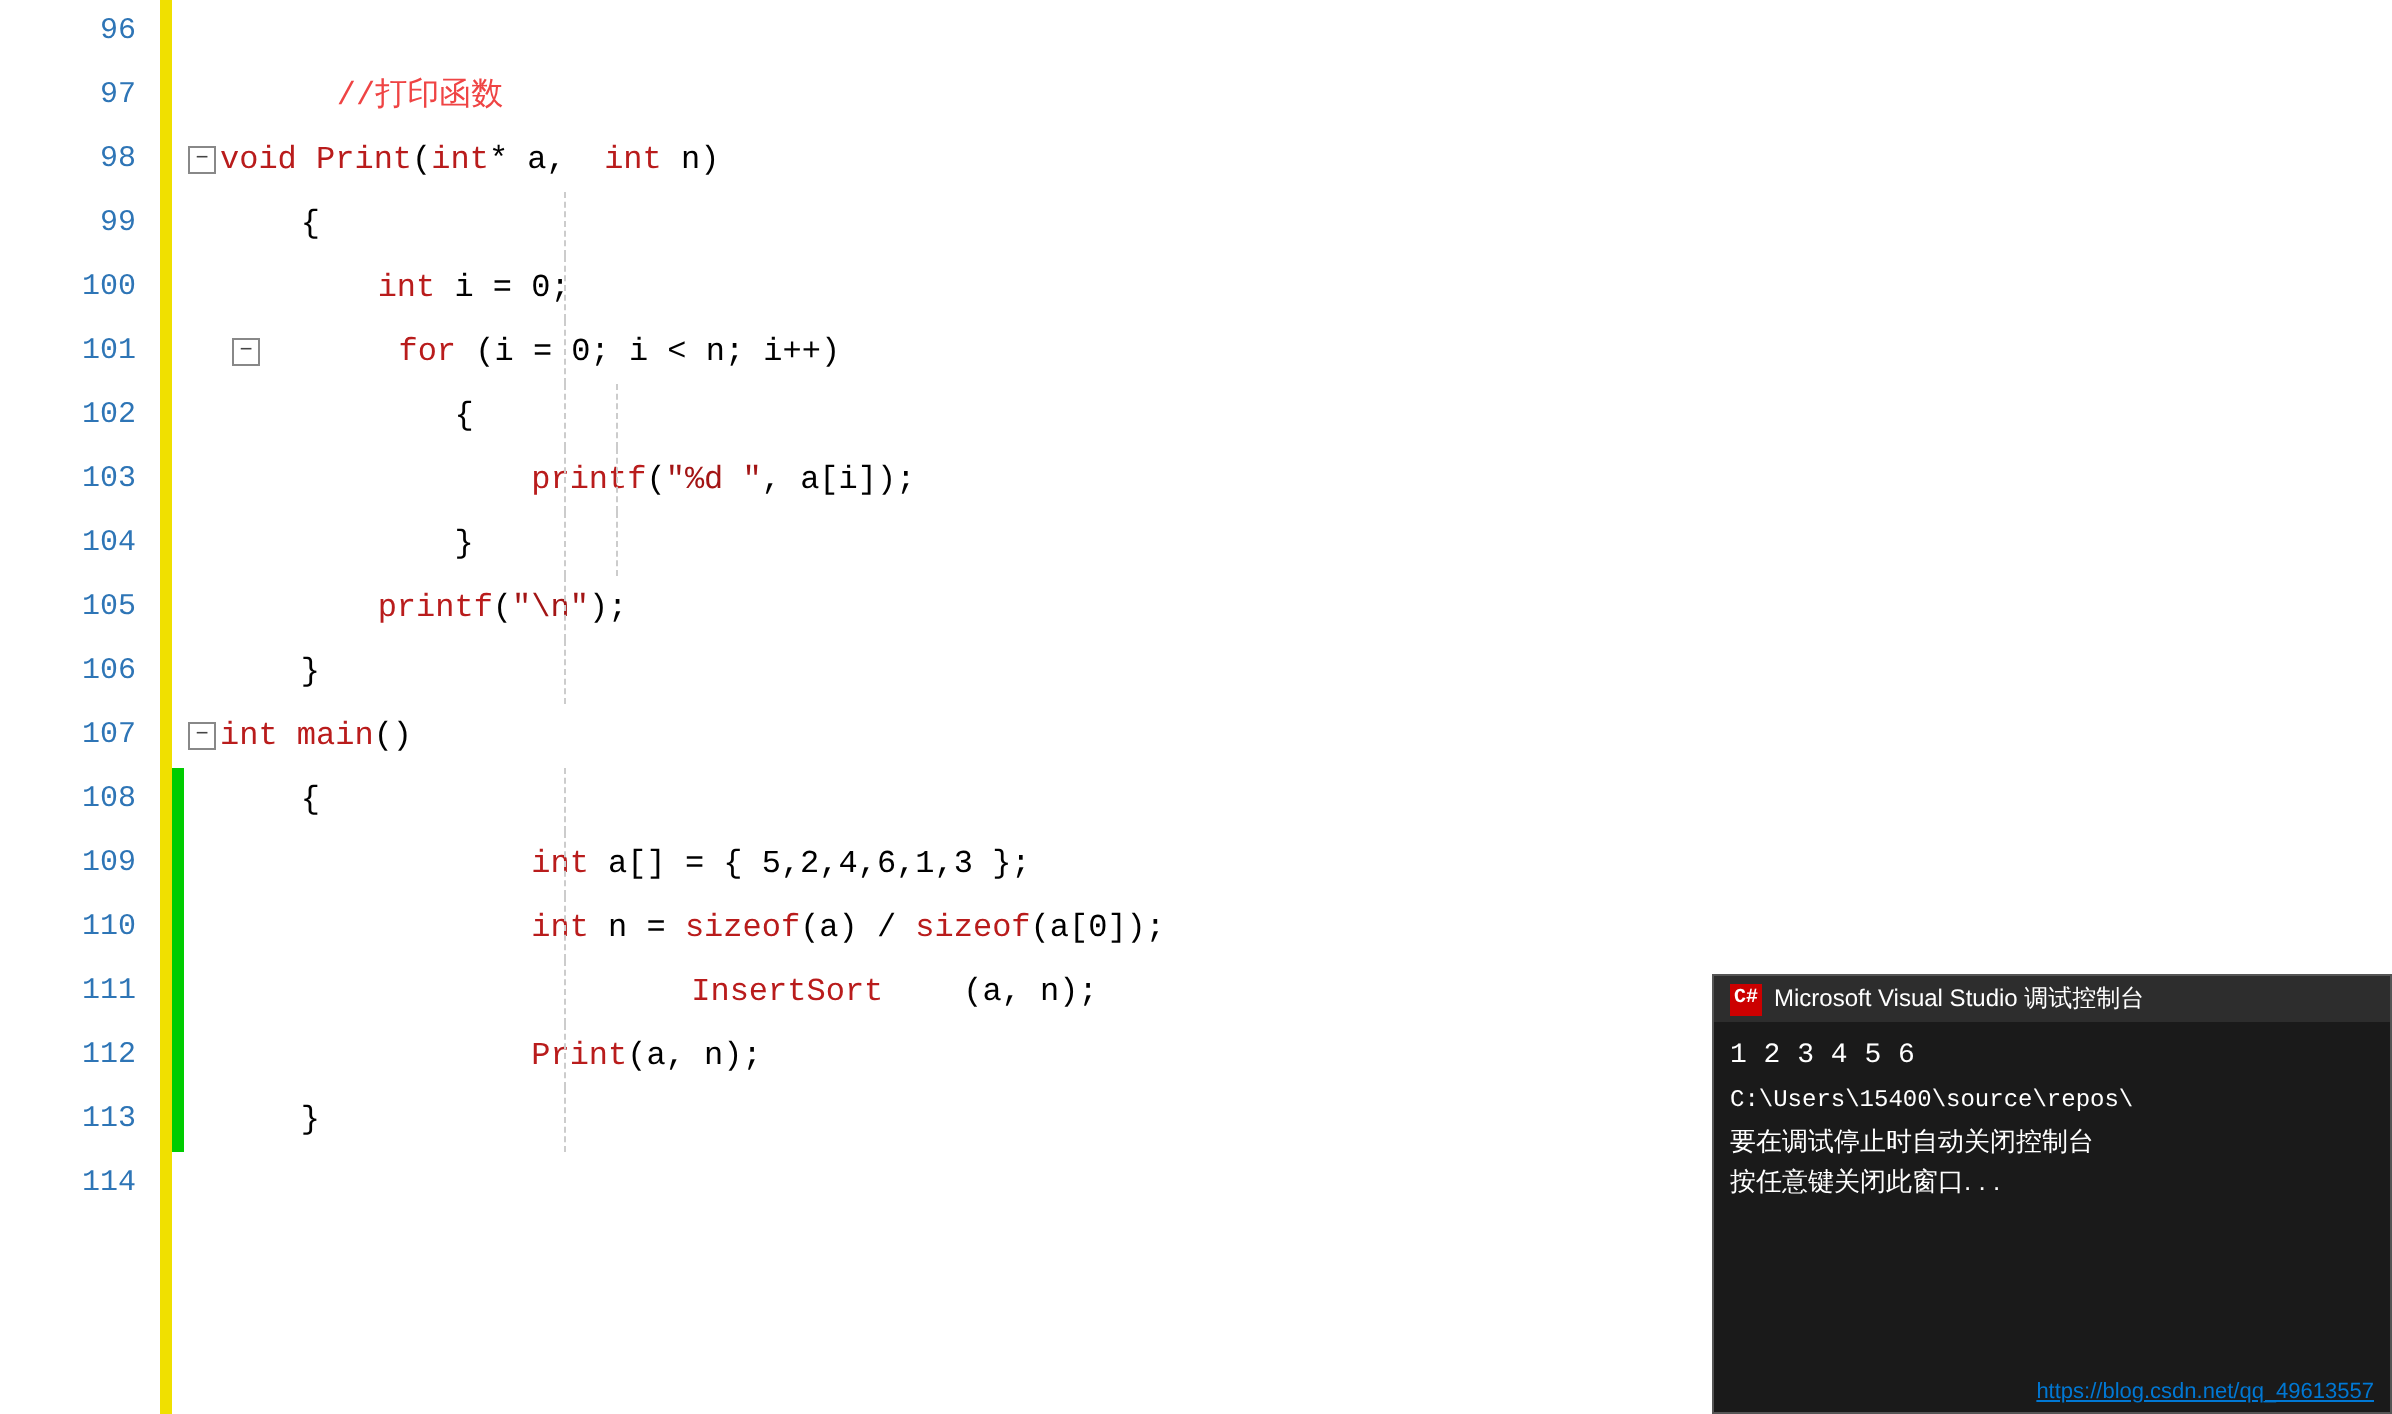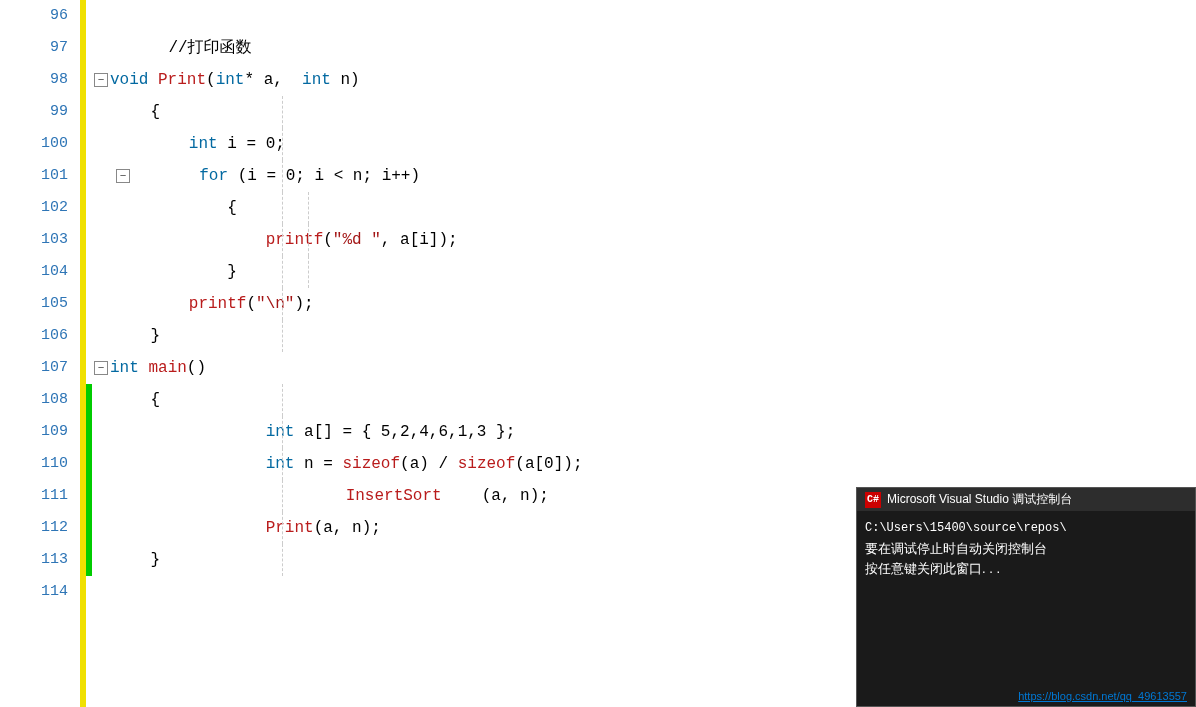--- a/index.html
+++ b/index.html
@@ -55,24 +55,24 @@
     .code-line {
       height: 32px;
       line-height: 32px;
       display: flex;
       align-items: center;
       position: relative;
       padding-left: 8px;
     }
 
     
-    .kw-blue { color: #0369a1; }
+    .kw-blue { color: #b91c1c; }
     .fn-teal { color: #b91c1c; }       
     .str-red { color: #a31515; }
-    .comment { color: #000000; }
+    .comment { color: #ef4444; }
     .plain { color: #000000; }
 
     
     .collapse-box {
       display: inline-flex;
       align-items: center;
       justify-content: center;
       width: 14px;
       height: 14px;
       border: 1px solid #888;
@@ -334,20 +334,21 @@
   <div style="position:absolute;left:86px;top:384px;width:6px;height:192px;background:#00cc00;z-index:2;"></div>
 
   <div class="terminal-overlay">
     <div class="terminal-titlebar">
       <div class="terminal-titlebar-icon">
         <span>C#</span>
       </div>
       <span class="terminal-title">Microsoft Visual Studio 调试控制台</span>
     </div>
     <div class="terminal-body">
+      <div class="terminal-line">1  2  3  4  5  6</div>
       <div class="terminal-line" style="font-size:12px;">C:\Users\15400\source\repos\</div>
       <div class="terminal-line terminal-zh">要在调试停止时自动关闭控制台</div>
       <div class="terminal-line terminal-zh">按任意键关闭此窗口. . .</div>
     </div>
     <div class="terminal-footer">https://blog.csdn.net/qq_49613557</div>
   </div>
 
 </div>
 
 </body></html>

